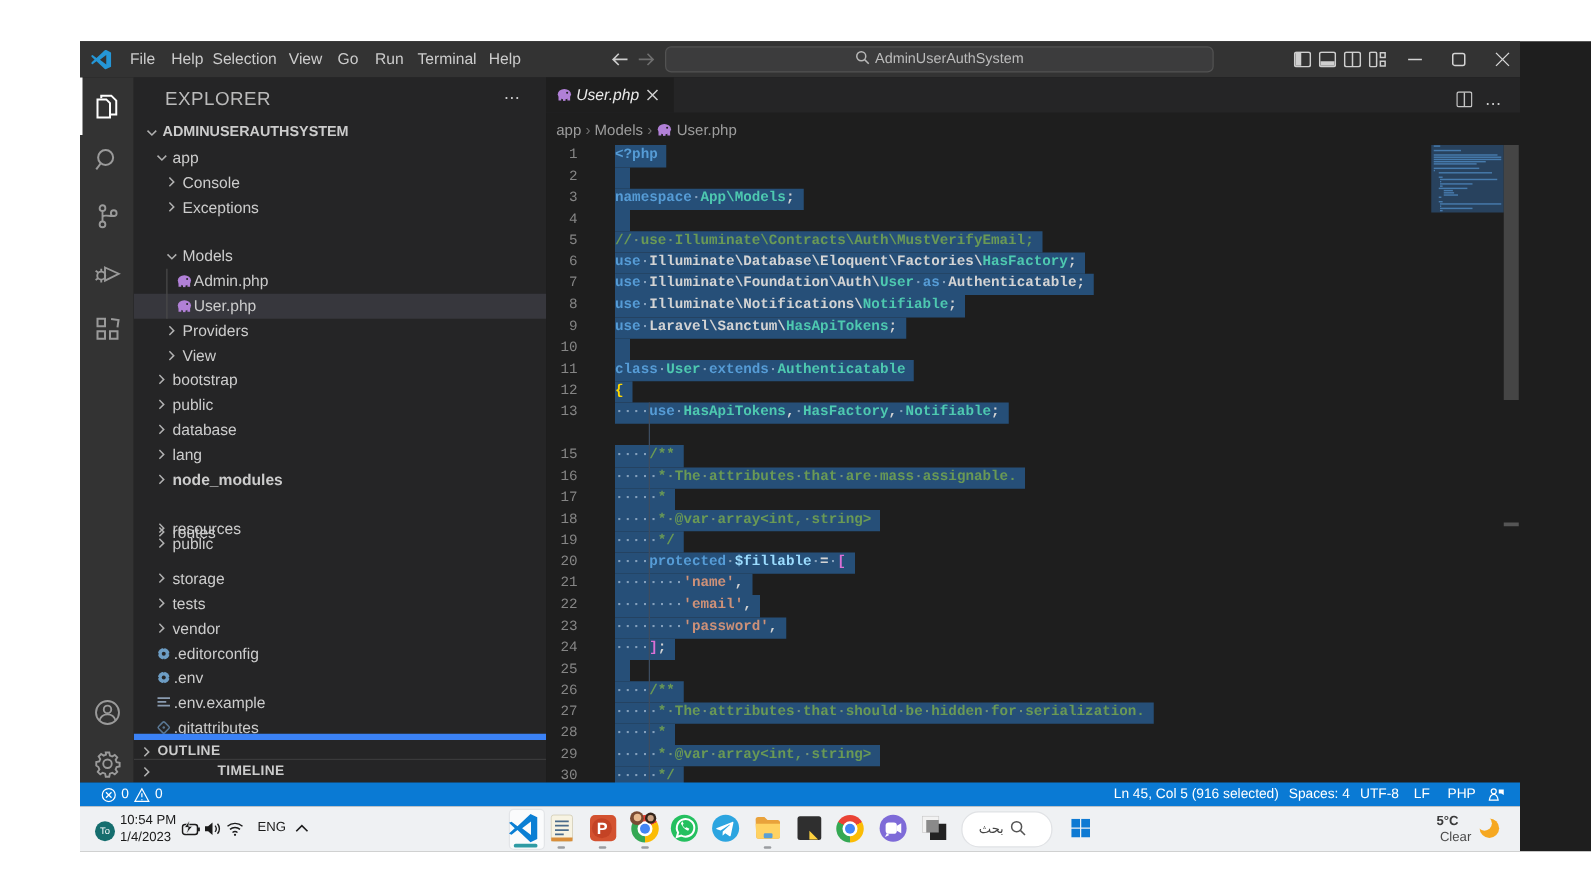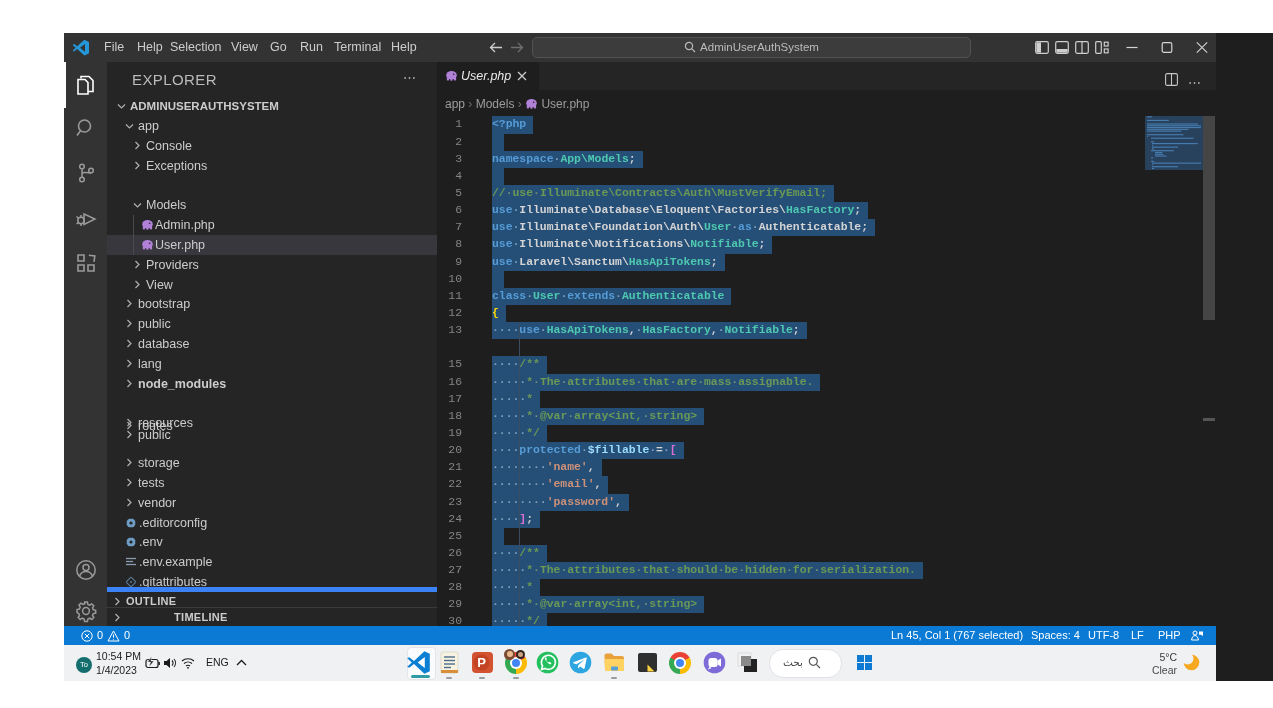--- a/index.html
+++ b/index.html
@@ -406,21 +406,21 @@
   <svg class="abs" style="left:17px;top:3.5px" width="12" height="12" viewBox="0 0 12 12" fill="none" stroke="#ffffff" stroke-width="1">
         <circle cx="6" cy="6" r="5.2"></circle>
         <path d="M3.8 3.8l4.4 4.4M8.2 3.8 3.8 8.2"></path>
       </svg>
   <span class="abs" style="left:33px">0</span>
   <svg class="abs" style="left:43px;top:3.5px" width="13" height="12" viewBox="0 0 13 12" fill="none" stroke="#ffffff" stroke-width="1">
         <path d="M6.5 1 12 11H1z"></path>
         <path d="M6.5 4.5v3.2M6.5 9.3v0.8"></path>
       </svg>
   <span class="abs" style="left:60px">0</span>
-  <span class="abs" style="left:827px">Ln 45, Col 1 (767 selected)</span>
+  <span class="abs" style="left:827px">Ln 45, Col 5 (916 selected)</span>
   <span class="abs" style="left:967px">Spaces: 4</span>
   <span class="abs" style="left:1024px">UTF-8</span>
   <span class="abs" style="left:1067px">LF</span>
   <span class="abs" style="left:1094px">PHP</span>
   <svg class="abs" style="left:1126px;top:3px" width="14" height="13" viewBox="0 0 14 13" fill="none" stroke="#ffffff" stroke-width="1">
         <circle cx="5" cy="4" r="2"></circle>
         <path d="M1.5 11c.5-3 2-4.5 3.5-4.5S8 8 8.5 11z"></path>
         <path d="M9 2.5h4v4.5l-2-1.2h-2z" fill="#ffffff" stroke="none"></path>
       </svg>
 </div>
@@ -517,21 +517,21 @@
 <svg class="abs" style="left:744px;top:10.5px" width="13" height="13" viewBox="0 0 13 13" fill="none" stroke="#555" stroke-width="1.2">
         <circle cx="5.3" cy="5.3" r="4"></circle>
         <line x1="8.3" y1="8.3" x2="12" y2="12"></line>
       </svg>
 <svg class="abs" style="left:793px;top:10px" width="15" height="15" viewBox="0 0 15 15">
         <rect x="0" y="0" width="7" height="7" fill="#0e7ad3"></rect>
         <rect x="8" y="0" width="7" height="7" fill="#0e7ad3"></rect>
         <rect x="0" y="8" width="7" height="7" fill="#0e7ad3"></rect>
         <rect x="8" y="8" width="7" height="7" fill="#0e7ad3"></rect>
       </svg>
-<div class="abs" style="left:1075px;top:6px;width:38px;text-align:right;font-size:10.5px;font-weight:normal;color:#3a3a3a;">5°C</div>
+<div class="abs" style="left:1075px;top:6px;width:38px;text-align:center;font-size:10.5px;font-weight:bold;color:#3a3a3a;">5°C</div>
 <div class="abs" style="left:1075px;top:19px;width:38px;text-align:right;font-size:10.5px;color:#4a4a4a;">Clear</div>
 <svg class="abs" style="left:1119px;top:9px" width="17" height="17" viewBox="0 0 17 17">
         <circle cx="8.5" cy="8.5" r="7.8" fill="#f6a821"></circle>
         <circle cx="4.6" cy="4.6" r="5.9" fill="#eff1f3"></circle>
       </svg>
 </div>
 
 </div>
 
 </body></html>

